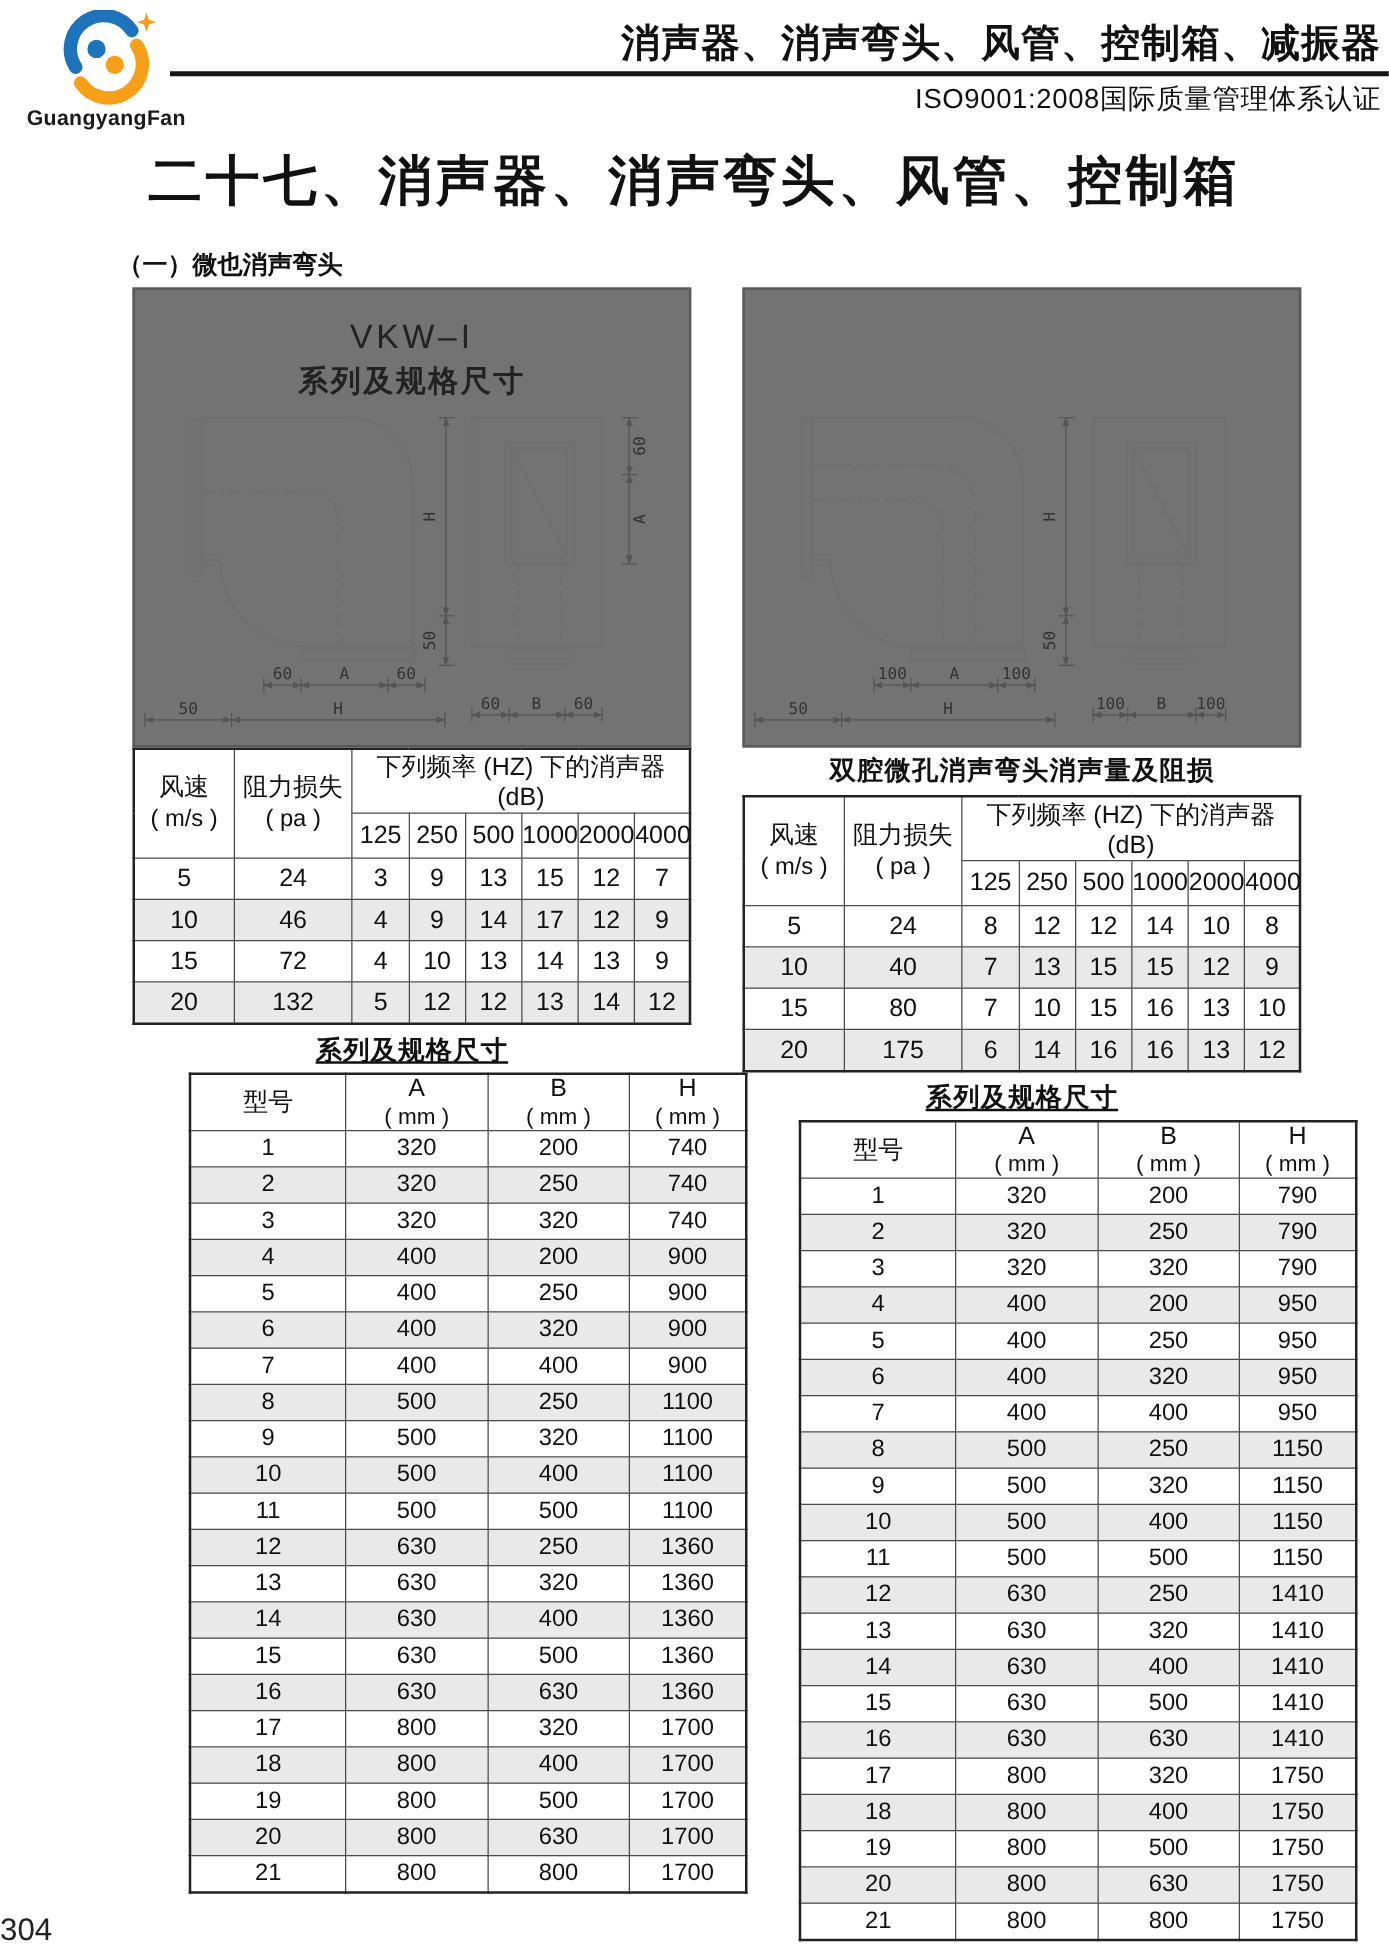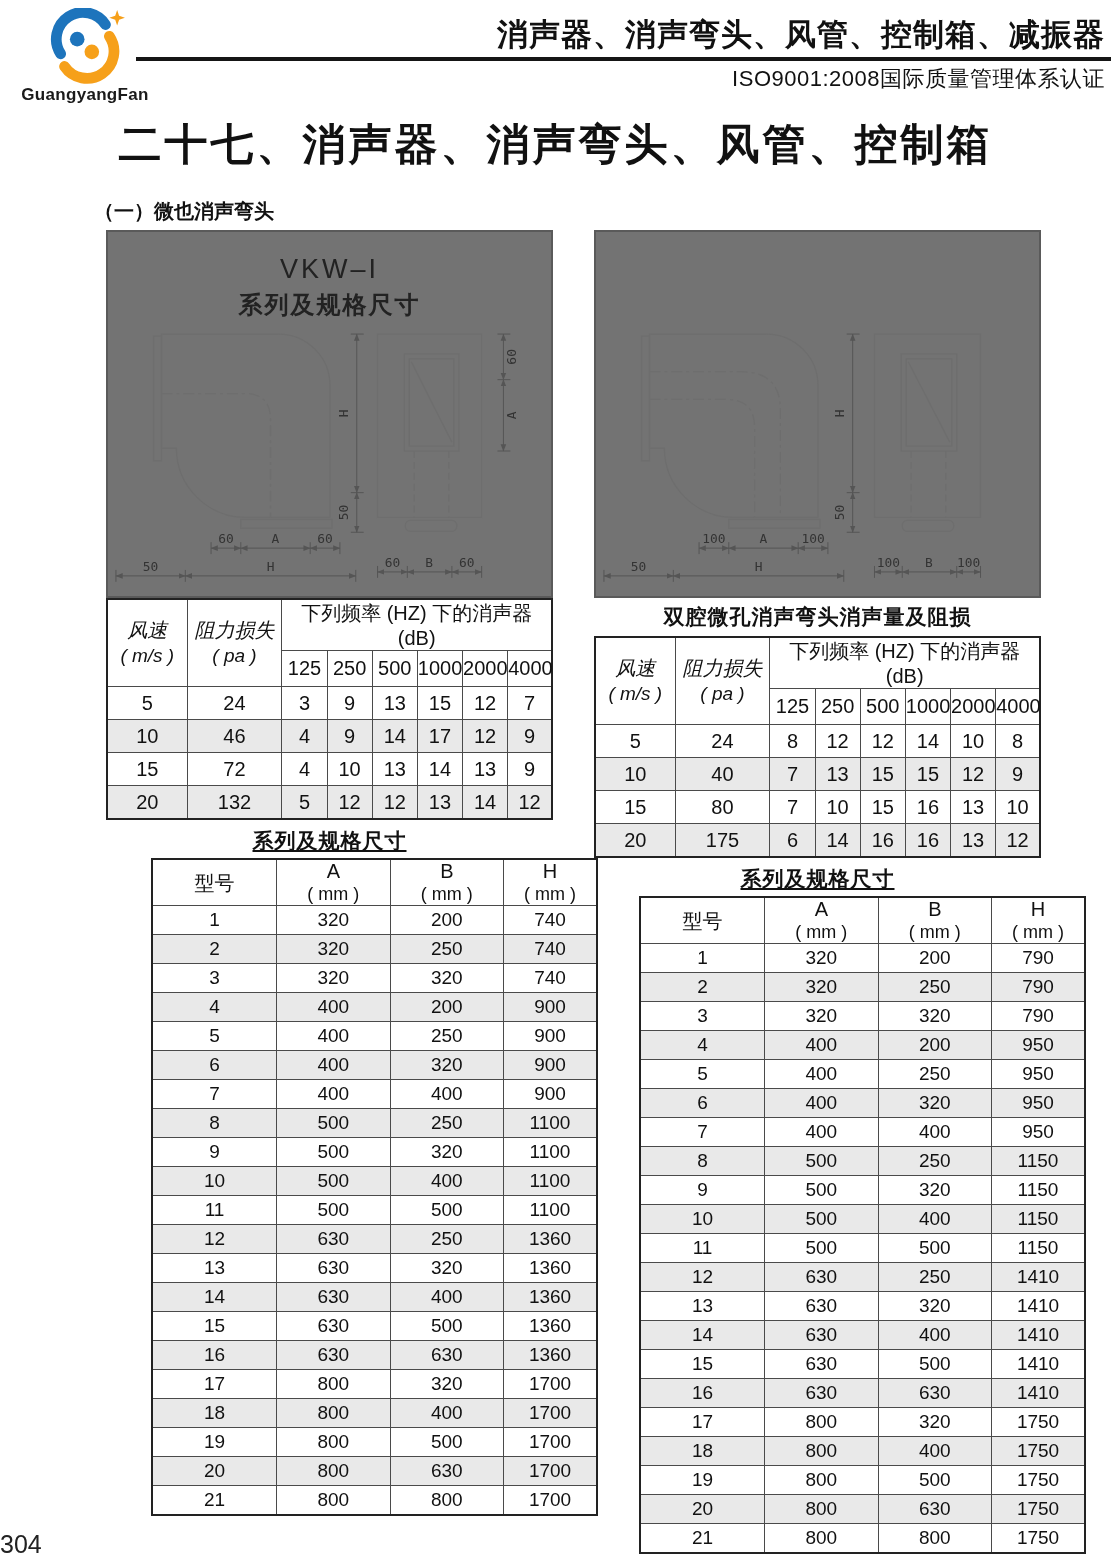--- a/index.html
+++ b/index.html
@@ -40,21 +40,21 @@
 
   
   table{width:100%;border-collapse:collapse;table-layout:fixed;background:#fff;}
   table{border:2px solid #222;}
   th,td{border:1px solid #4a4a4a;text-align:center;vertical-align:middle;
         font-weight:normal;color:#111;padding:0;}
   .ntable th{height:35px;font-size:20px;}
   .ntable td{height:32px;font-size:20px;}
   .ntable .unit-line{font-size:19px;}
   .ntable tbody tr:nth-child(even){background:#e9e9e9;}
-  .two-line div{line-height:26px;font-style:italic;}
+  .two-line div{line-height:26px;}
 
   .spec-caption{margin-top:8px;font-size:21px;font-weight:bold;text-align:center;line-height:26px;letter-spacing:1px;text-decoration:underline;}
   .stable{margin-top:4px;margin-left:45px;}
   .stable th{height:44px;font-size:20px;line-height:22px;}
   .stable th .u{font-size:18px;}
   .stable td{height:28px;font-size:19px;}
   .stable tbody tr:nth-child(even){background:#e9e9e9;}
 
   .page-number{position:absolute;left:0px;top:1530px;font-size:25px;color:#222;}
 </style>

